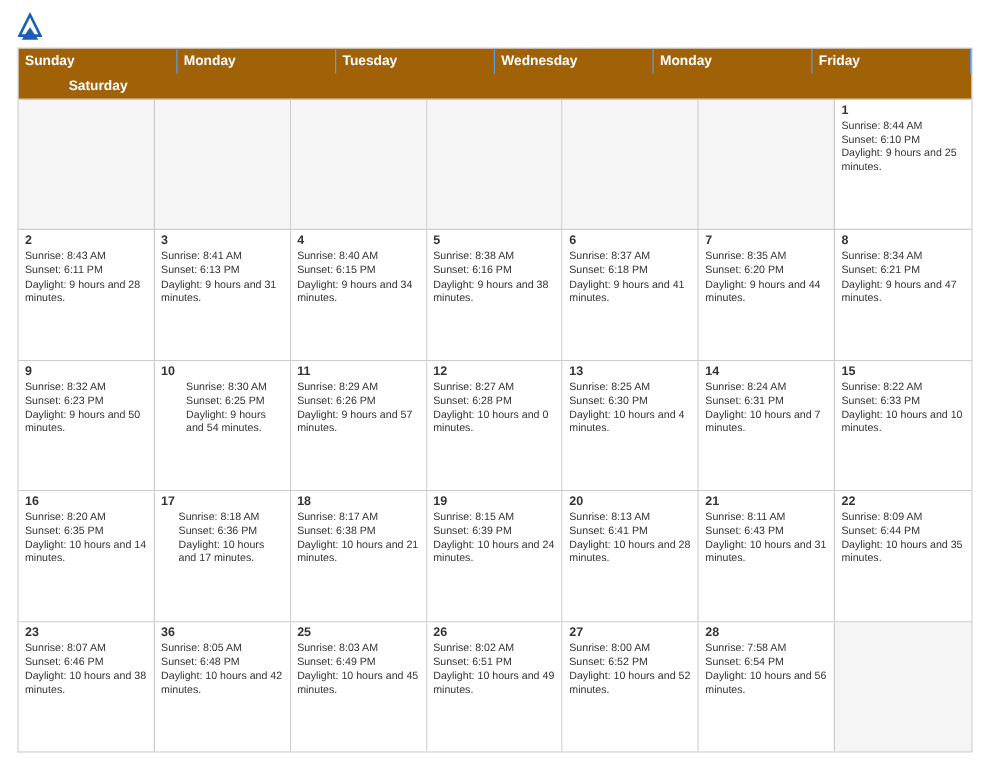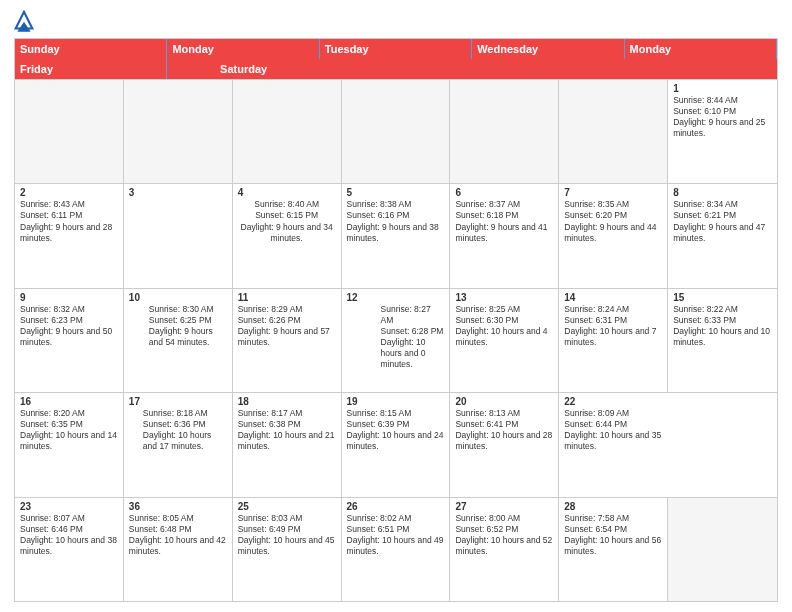--- a/index.html
+++ b/index.html
@@ -52,22 +52,22 @@
       color: #444;
     }
     .calendar {
       flex: 1;
       display: flex;
       flex-direction: column;
       border: 1px solid #ccc;
     }
     .cal-header {
       display: grid;
-      grid-template-columns: repeat(5, 1fr);
-      background: #ef4444;
+      grid-template-columns: repeat(6, 1fr);
+      background: #a16207;
     }
     .cal-header-cell {
       color: #fff;
       font-size: 11px;
       font-weight: bold;
       padding: 4px 5px;
       text-align: left;
       border-right: 1px solid #5a9be5;
     }
     .cal-header-cell:last-child { border-right: none; text-align: center; }
@@ -155,24 +155,27 @@
         </div>
         <div class="cal-row">
           <div class="cal-cell">
             <span class="day-num">2</span>
             <div class="day-info" style="white-space: pre-line;">Sunrise: 8:43 AM
 Sunset: 6:11 PM
 Daylight: 9 hours and 28 minutes.</div>
           </div>
           <div class="cal-cell">
             <span class="day-num">3</span>
+            <div class="day-info" style="white-space: pre-line;">Sunrise: 8:41 AM
+Sunset: 6:13 PM
+Daylight: 9 hours and 31 minutes.</div>
           </div>
           <div class="cal-cell">
             <span class="day-num">4</span>
-            <div class="day-info" style="white-space: pre-line; text-align: center;">Sunrise: 8:40 AM
+            <div class="day-info" style="white-space: pre-line;">Sunrise: 8:40 AM
 Sunset: 6:15 PM
 Daylight: 9 hours and 34 minutes.</div>
           </div>
           <div class="cal-cell">
             <span class="day-num">5</span>
             <div class="day-info" style="white-space: pre-line;">Sunrise: 8:38 AM
 Sunset: 6:16 PM
 Daylight: 9 hours and 38 minutes.</div>
           </div>
           <div class="cal-cell">
@@ -208,21 +211,21 @@
 Daylight: 9 hours and 54 minutes.</div>
           </div>
           <div class="cal-cell">
             <span class="day-num">11</span>
             <div class="day-info" style="white-space: pre-line;">Sunrise: 8:29 AM
 Sunset: 6:26 PM
 Daylight: 9 hours and 57 minutes.</div>
           </div>
           <div class="cal-cell">
             <span class="day-num">12</span>
-            <div class="day-info" style="white-space: pre-line; margin-left: 34px;">Sunrise: 8:27 AM
+            <div class="day-info" style="white-space: pre-line;">Sunrise: 8:27 AM
 Sunset: 6:28 PM
 Daylight: 10 hours and 0 minutes.</div>
           </div>
           <div class="cal-cell">
             <span class="day-num">13</span>
             <div class="day-info" style="white-space: pre-line;">Sunrise: 8:25 AM
 Sunset: 6:30 PM
 Daylight: 10 hours and 4 minutes.</div>
           </div>
           <div class="cal-cell">
@@ -261,20 +264,26 @@
             <span class="day-num">19</span>
             <div class="day-info" style="white-space: pre-line;">Sunrise: 8:15 AM
 Sunset: 6:39 PM
 Daylight: 10 hours and 24 minutes.</div>
           </div>
           <div class="cal-cell">
             <span class="day-num">20</span>
             <div class="day-info" style="white-space: pre-line;">Sunrise: 8:13 AM
 Sunset: 6:41 PM
 Daylight: 10 hours and 28 minutes.</div>
+          </div>
+          <div class="cal-cell">
+            <span class="day-num">21</span>
+            <div class="day-info" style="white-space: pre-line;">Sunrise: 8:11 AM
+Sunset: 6:43 PM
+Daylight: 10 hours and 31 minutes.</div>
           </div>
           <div class="cal-cell">
             <span class="day-num">22</span>
             <div class="day-info" style="white-space: pre-line;">Sunrise: 8:09 AM
 Sunset: 6:44 PM
 Daylight: 10 hours and 35 minutes.</div>
           </div>
         </div>
         <div class="cal-row">
           <div class="cal-cell">

